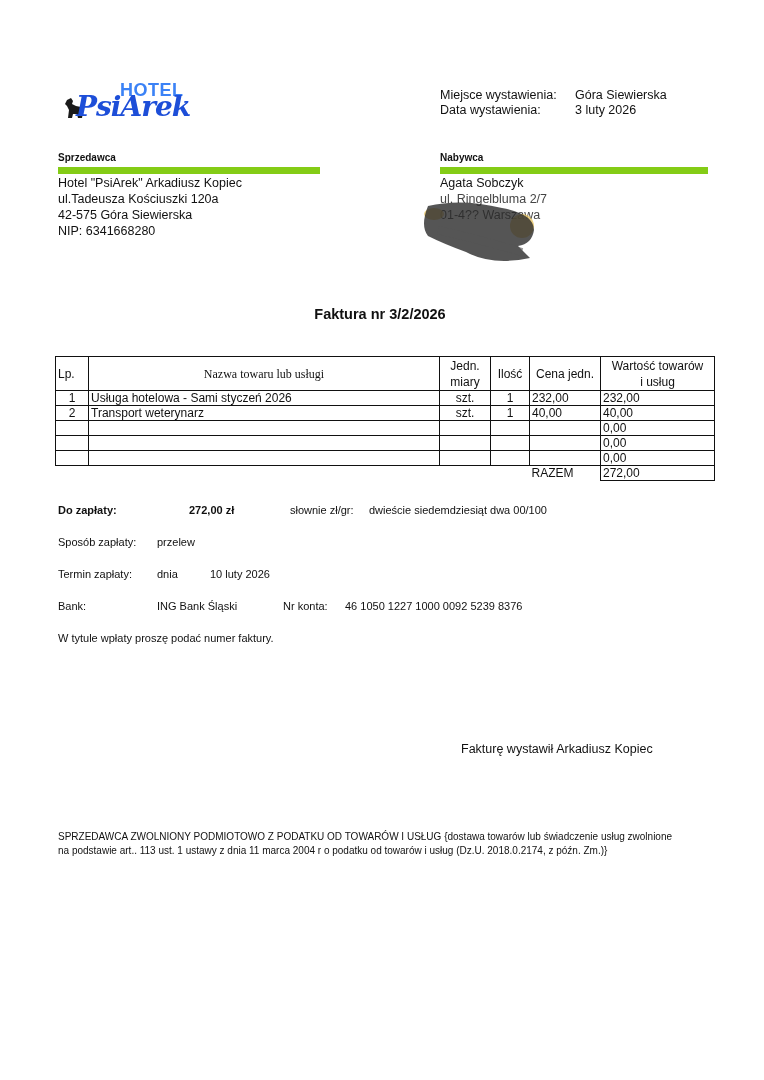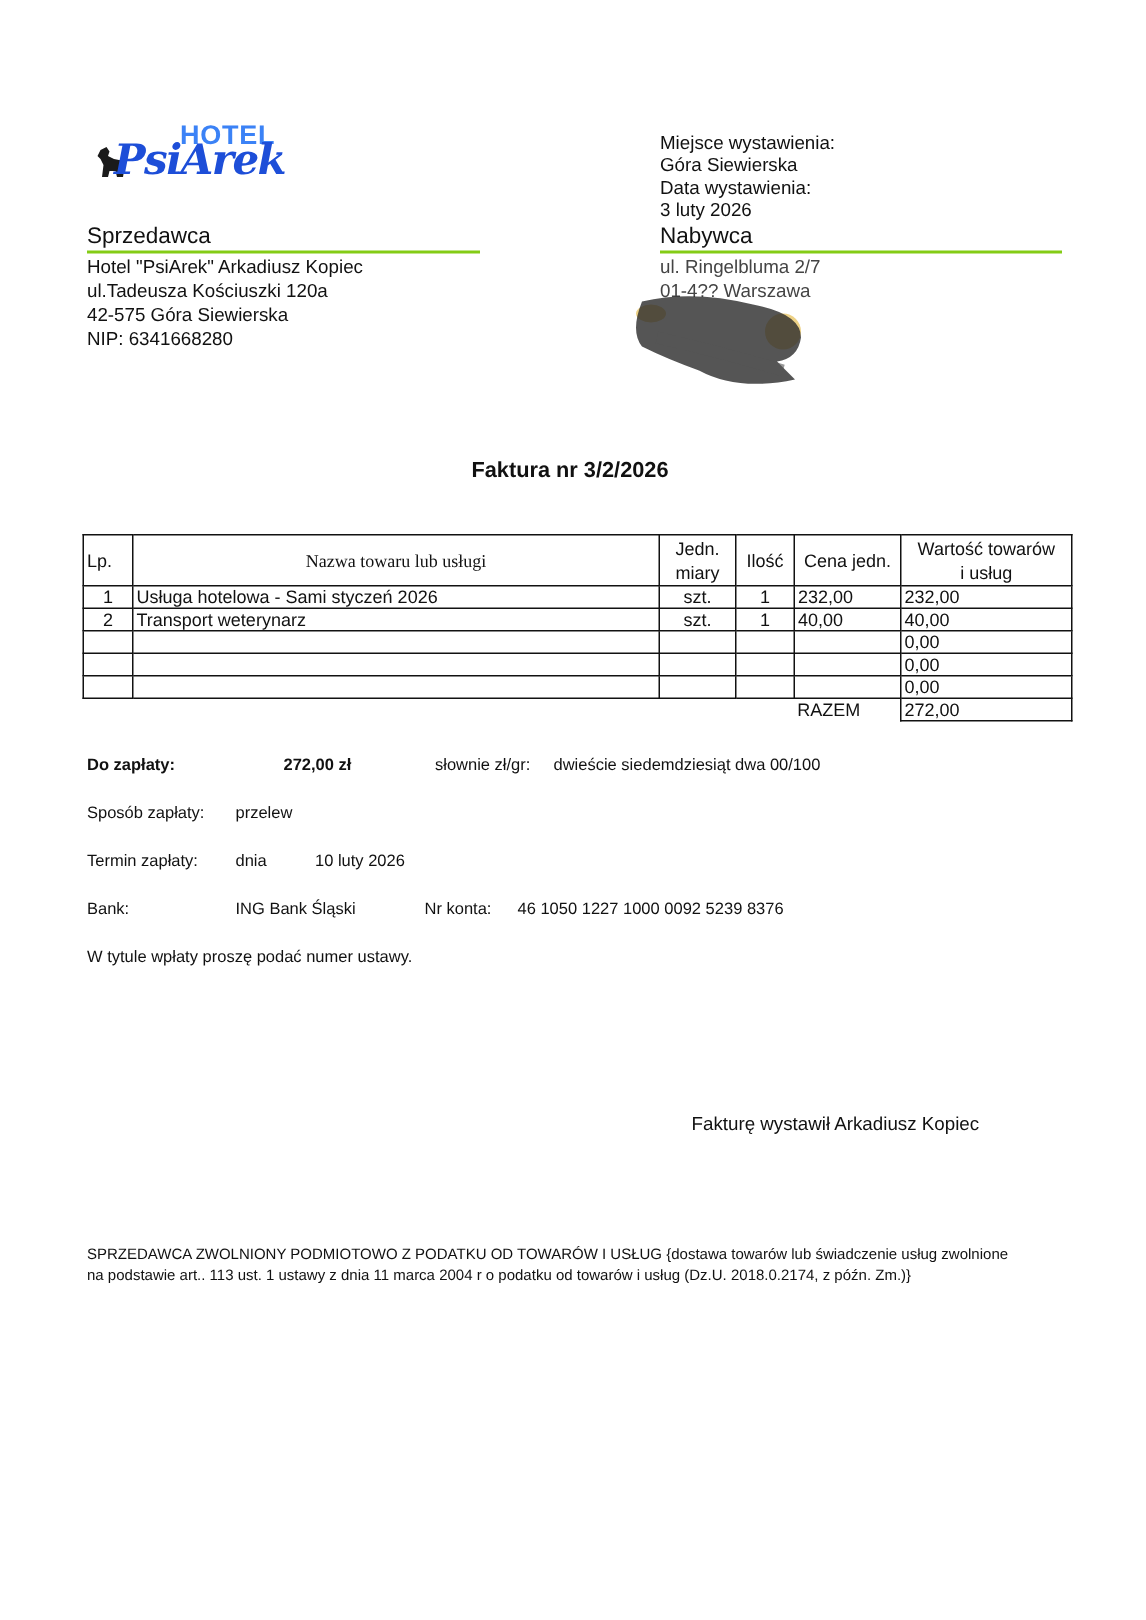--- a/index.html
+++ b/index.html
@@ -7,23 +7,23 @@
     width: 764px; height: 1080px; background: #ffffff; position: relative;
     font-family: "Liberation Sans", sans-serif; color: #111; font-size: 12px;
     overflow: hidden;
   }
   .abs { position: absolute; }
   .logo { left: 62px; top: 80px; width: 135px; height: 46px; }
   .logo-hotel { position: absolute; left: 58px; top: 0px; font-weight: bold; font-size: 18px; color: #3b82f6; letter-spacing: 0.5px; }
   .logo-name { position: absolute; left: 14px; top: 10px; font-family: "DejaVu Serif", serif; font-style: italic; font-size: 28px; color: #1d4ed8; font-weight: bold; letter-spacing: -1px; }
   .logo-dog { position: absolute; left: 2px; top: 16px; width: 22px; height: 24px; }
   .meta { left: 440px; top: 88px; line-height: 15px; font-size: 12.5px; }
-  .meta .row { display: flex; flex-direction: column; }
+  .meta .row { display: flex; }
   .meta .k { width: 135px; }
-  .party-head { font-size: 15px; border-bottom: 2px solid #84cc16; padding-bottom: 1px; }
+  .party-head { font-size: 10px; border-bottom: 7px solid #84cc16; padding-bottom: 1px; font-weight: bold; }
   .seller { left: 58px; top: 150px; width: 262px; line-height: 16px; font-size: 12.5px; }
   .buyer { left: 440px; top: 150px; width: 268px; line-height: 16px; font-size: 12.5px; }
   .seller .lines { padding-top: 1px; }
   .redact { position: absolute; left: -18px; top: 26px; width: 115px; height: 62px; }
   .title { left: 0; width: 760px; top: 306px; text-align: center; font-weight: bold; font-size: 14.5px; }
   table.items { position: absolute; left: 55px; top: 356px; border-collapse: collapse; font-size: 12px; }
   table.items td, table.items th { border: 1.5px solid #111; padding: 0 2px; height: 14px; line-height: 14px; font-weight: normal; }
   table.items th { height: 33px; line-height: 16px; }
   .c-lp { width: 28px; } .c-name { width: 346px; font-family: Liberation Serif, serif; } .c-jm { width: 46px; } .c-il { width: 34px; } .c-cena { width: 66px; } .c-wart { width: 109px; }
   .ta-c { text-align: center; } .ta-r { text-align: left; } .ta-l { text-align: left; }
@@ -62,20 +62,21 @@
     <div>Hotel "PsiArek" Arkadiusz Kopiec</div>
     <div>ul.Tadeusza Kościuszki 120a</div>
     <div>42-575 Góra Siewierska</div>
     <div>NIP: 6341668280</div>
   </div>
 </div>
 
 <div class="abs buyer">
   <div class="party-head">Nabywca</div>
   <div style="position:relative; padding-top:1px;">
+    <div>Agata Sobczyk</div>
     <div style="color:#444">ul. Ringelbluma 2/7</div>
     <div style="color:#444">01-4?? Warszawa</div>
     <svg class="redact" viewBox="0 0 115 62">
       <ellipse cx="12" cy="14" rx="10" ry="6" fill="#e8c566" opacity="0.8"></ellipse>
       <ellipse cx="100" cy="26" rx="12" ry="12" fill="#e8c566" opacity="0.8"></ellipse>
       <path d="M6 6 Q40 -2 80 8 Q112 14 112 30 Q110 44 96 46 L108 58 Q70 66 44 52 Q22 44 6 36 Q-2 26 6 6 Z" fill="#2b2b2b" opacity="0.8"></path>
       <path d="M16 30 Q60 40 100 52" stroke="#555" stroke-width="8" fill="none" opacity="0.6"></path>
     </svg>
   </div>
 </div>
@@ -153,20 +154,20 @@
 
 <div class="abs pay" style="top:568px;">Termin zapłaty:</div>
 <div class="abs pay" style="left:157px; top:568px;">dnia</div>
 <div class="abs pay" style="left:210px; top:568px;">10 luty 2026</div>
 
 <div class="abs pay" style="top:600px;">Bank:</div>
 <div class="abs pay" style="left:157px; top:600px;">ING Bank Śląski</div>
 <div class="abs pay" style="left:283px; top:600px;">Nr konta:</div>
 <div class="abs pay" style="left:345px; top:600px;">46 1050 1227 1000 0092 5239 8376</div>
 
-<div class="abs pay" style="top:632px;">W tytule wpłaty proszę podać numer ustawy.</div>
+<div class="abs pay" style="top:632px;">W tytule wpłaty proszę podać numer faktury.</div>
 
 <div class="abs signed">Fakturę wystawił Arkadiusz Kopiec</div>
 
 <div class="abs footer">
   <div>SPRZEDAWCA ZWOLNIONY PODMIOTOWO Z PODATKU OD TOWARÓW I USŁUG {dostawa towarów lub świadczenie usług zwolnione</div>
   <div>na podstawie art.. 113 ust. 1 ustawy z dnia 11 marca 2004 r o podatku od towarów i usług (Dz.U. 2018.0.2174, z późn. Zm.)}</div>
 </div>
 
 </body></html>

